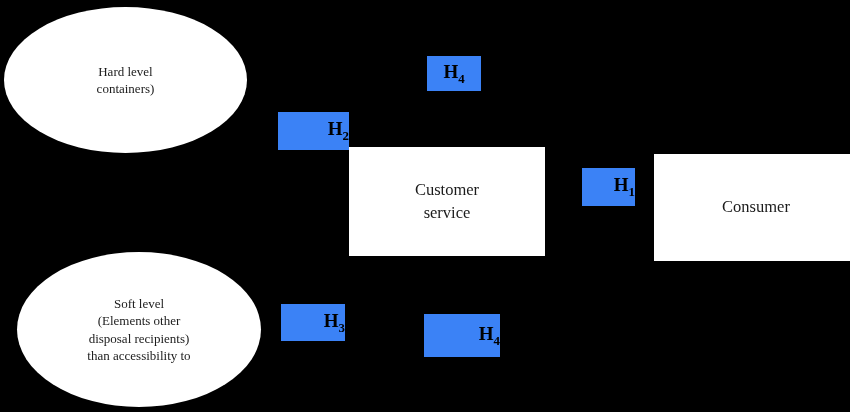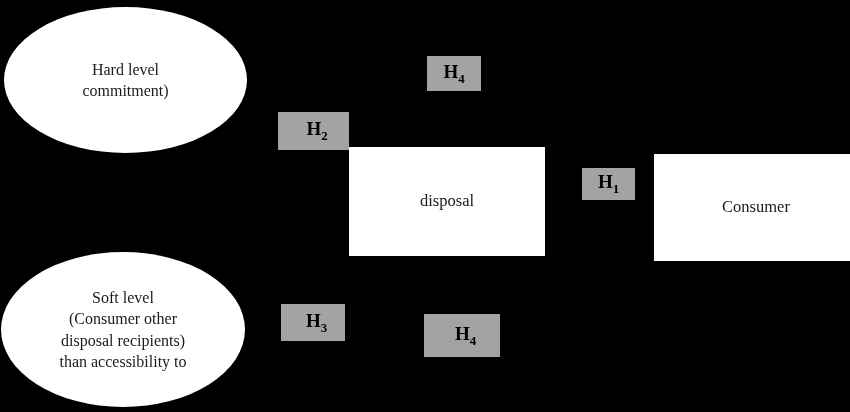--- a/index.html
+++ b/index.html
@@ -15,71 +15,72 @@
   .node {
     position: absolute;
     background: #ffffff;
     color: #1b1b1b;
     display: flex;
     flex-direction: column;
     align-items: center;
     justify-content: center;
     text-align: center;
   }
-  .ellipse { border-radius: 50%; font-size: 16px; line-height: 1.32; }
+  .ellipse { border-radius: 50%; font-size: 13px; line-height: 1.32; }
   .rect    { font-size: 16.5px; line-height: 1.38; }
   .hyp {
     position: absolute;
-    background: #a3a3a3;
+    background: #3b82f6;
     color: #000000;
     font-weight: bold;
     font-size: 19px;
     display: flex;
     align-items: center;
     justify-content: center;
   }
-  .hyp.left { justify-content: center; padding-left: 7px; }
+  .hyp.left { justify-content: flex-end; padding-left: 7px; }
   .hyp .sub {
     font-size: 0.68em;
     vertical-align: sub;
   }
   .line { white-space: nowrap; }
 </style>
 </head>
 <body>
 
 <div class="node ellipse" style="left:4px; top:7px; width:243px; height:146px;">
   <div class="line">Hard level</div>
-  <div class="line">commitment)</div>
+  <div class="line">containers)</div>
 </div>
 
-<div class="node ellipse" style="left:1px; top:252px; width:244px; height:155px;">
+<div class="node ellipse" style="left:17px; top:252px; width:244px; height:155px;">
   <div class="line">Soft level</div>
-  <div class="line">(Consumer other</div>
+  <div class="line">(Elements other</div>
   <div class="line">disposal recipients)</div>
   <div class="line">than accessibility to</div>
 </div>
 
 <div class="node rect" style="left:349px; top:147px; width:196px; height:109px;">
-  <div class="line">disposal</div>
+  <div class="line">Customer</div>
+  <div class="line">service</div>
 </div>
 
 <div class="node rect" style="left:654px; top:154px; width:204px; height:107px;">
   <div class="line">Consumer</div>
 </div>
 
 <div class="hyp" style="left:427px; top:56px; width:54px; height:35px;">
   <span><span>H</span><span class="sub">4</span></span>
 </div>
 
 <div class="hyp left" style="left:278px; top:112px; width:71px; height:38px;">
   <span><span>H</span><span class="sub">2</span></span>
 </div>
 
-<div class="hyp" style="left:582px; top:168px; width:53px; height:32px;">
+<div class="hyp" style="left:582px; top:168px; width:53px; height:38px;justify-content:flex-end;">
   <span><span>H</span><span class="sub">1</span></span>
 </div>
 
 <div class="hyp left" style="left:281px; top:256px; width:64px; height:37px;margin-top:48px;">
   <span><span>H</span><span class="sub">3</span></span>
 </div>
 
 <div class="hyp left" style="left:424px; top:314px; width:76px; height:43px;">
   <span><span>H</span><span class="sub">4</span></span>
 </div>

